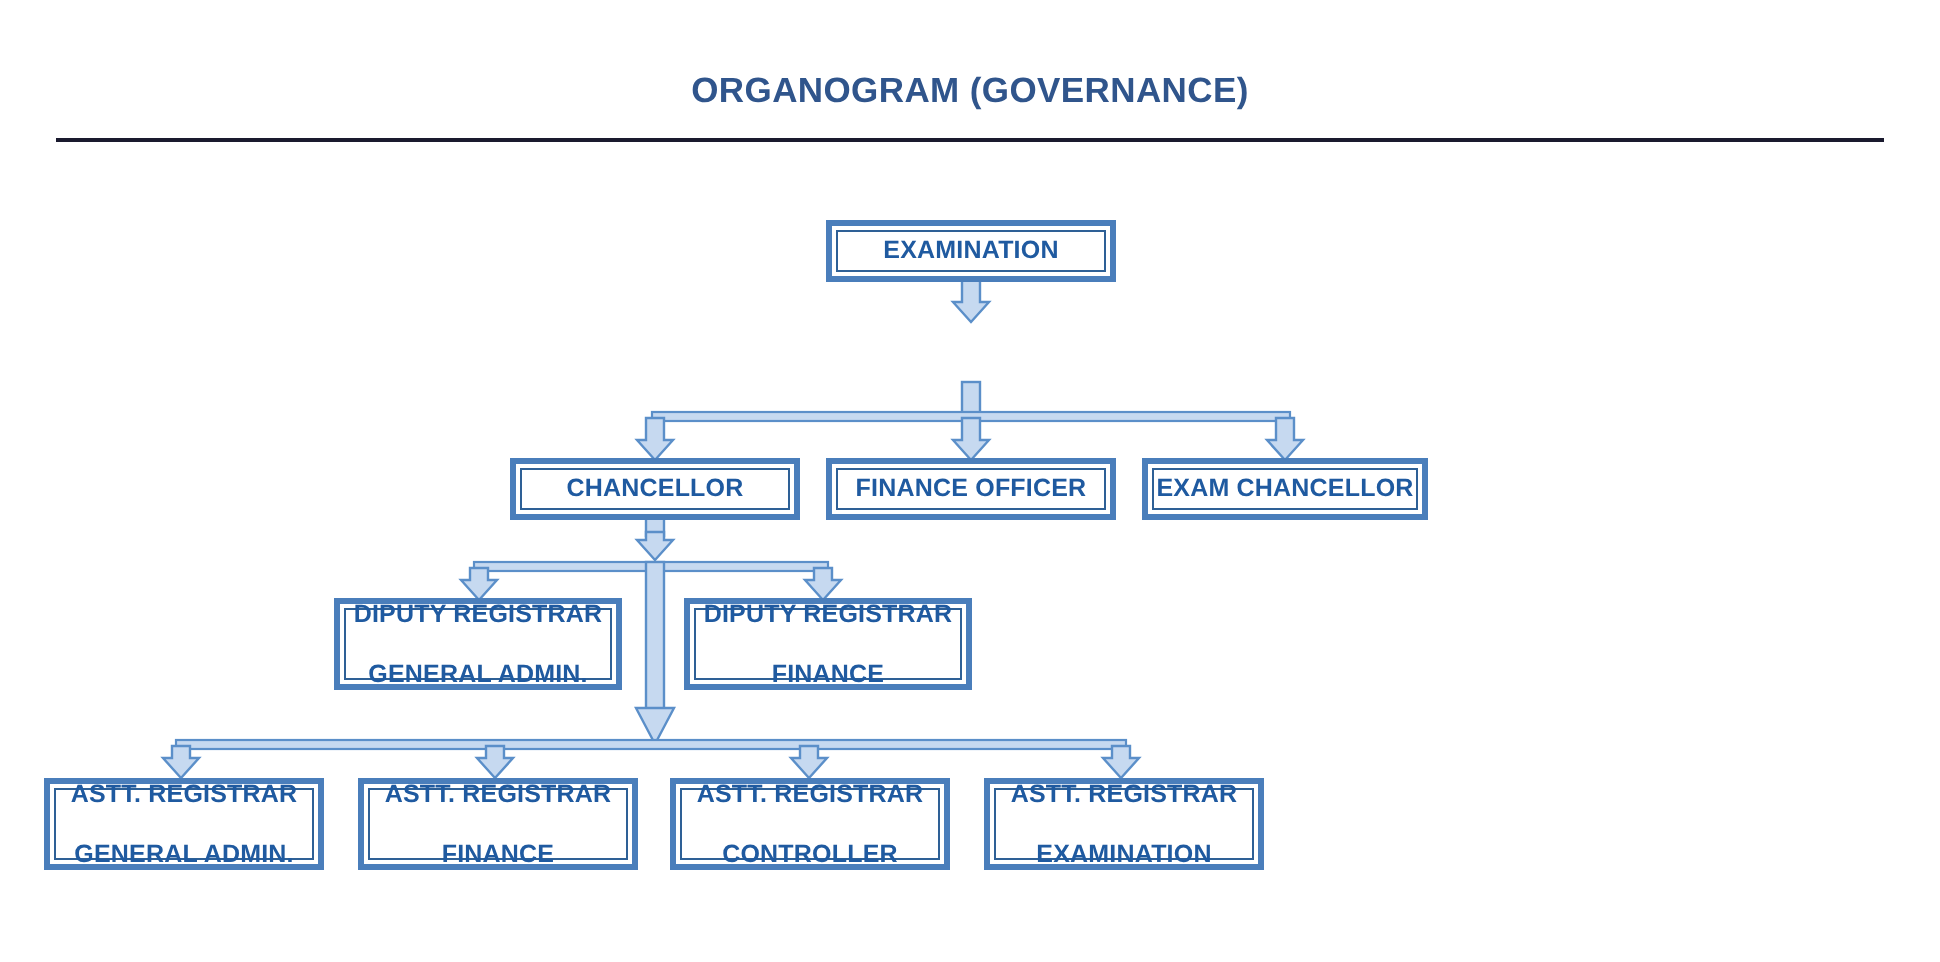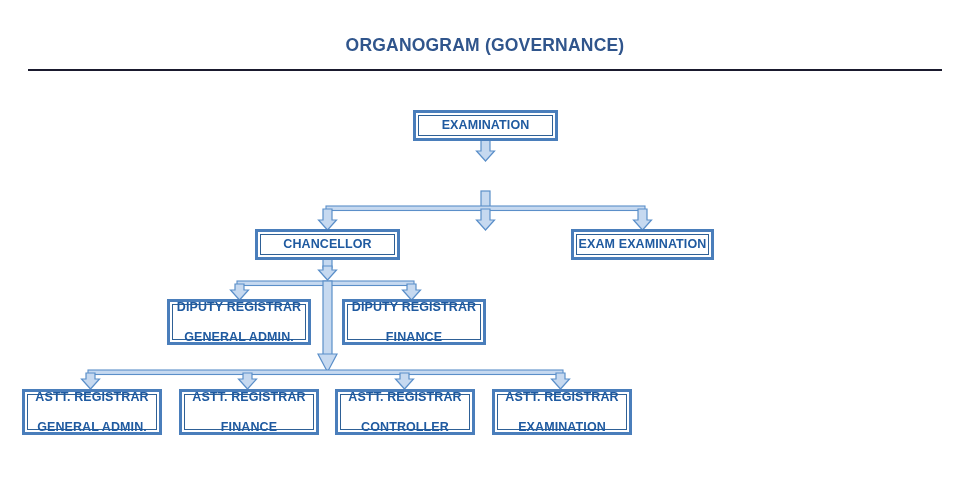--- a/index.html
+++ b/index.html
@@ -175,24 +175,29 @@
     </div>
   </div>
 
 
   <div class="node" style="left:255px; top:229px; width:145px; height:31px;">
     <div class="node-inner">
       <div class="node-label">CHANCELLOR</div>
     </div>
   </div>
 
+  <div class="node" style="left:413px; top:229px; width:145px; height:31px;">
+    <div class="node-inner">
+      <div class="node-label">FINANCE OFFICER</div>
+    </div>
+  </div>
 
   <div class="node" style="left:571px; top:229px; width:143px; height:31px;">
     <div class="node-inner">
-      <div class="node-label">EXAM EXAMINATION</div>
+      <div class="node-label">EXAM CHANCELLOR</div>
     </div>
   </div>
 
   <div class="node" style="left:167px; top:299px; width:144px; height:46px;">
     <div class="node-inner">
       <div class="node-label">DIPUTY REGISTRAR</div>
       <div class="node-label line2">GENERAL ADMIN.</div>
     </div>
   </div>
 

